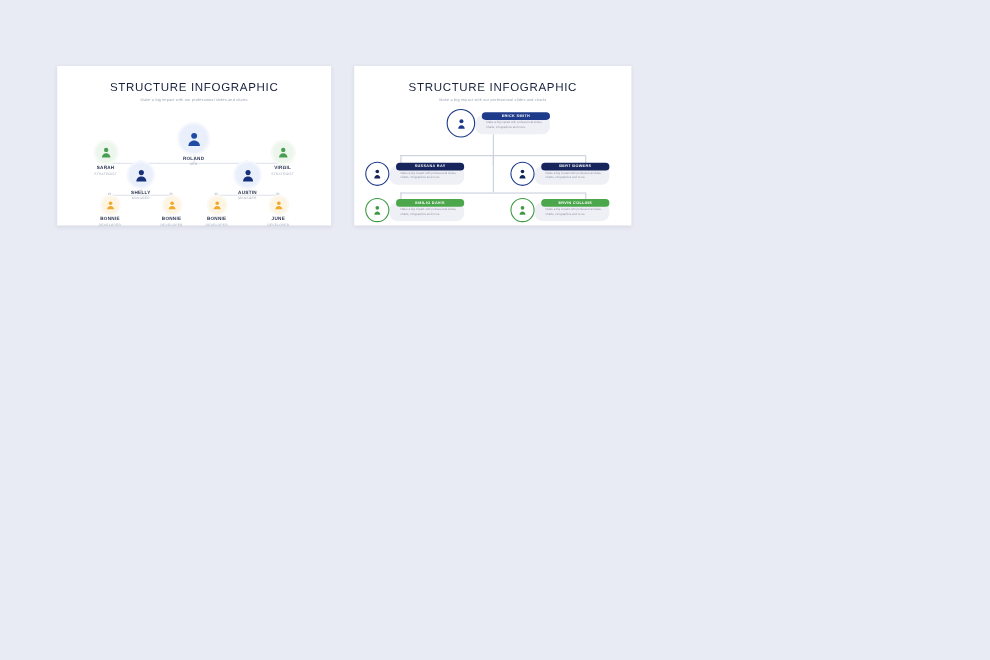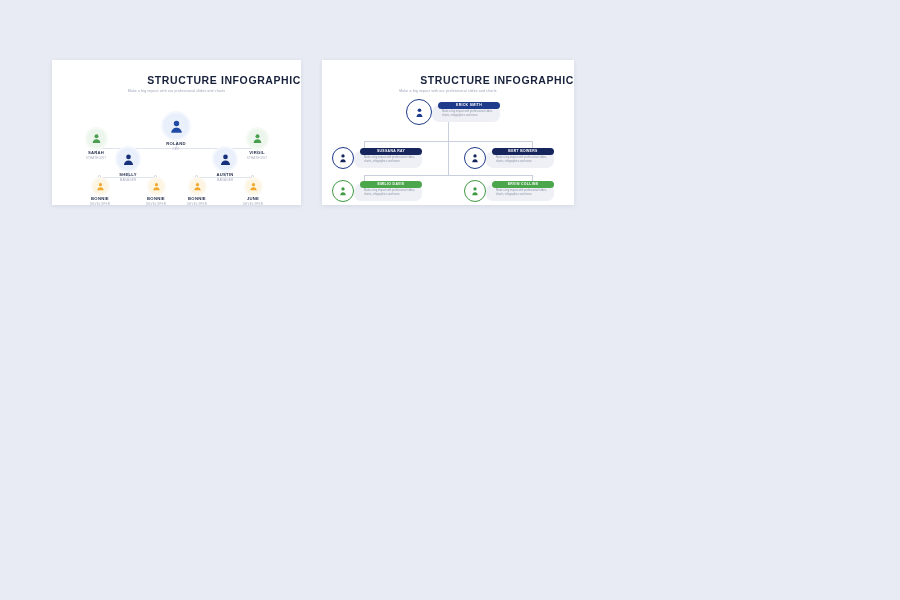--- a/index.html
+++ b/index.html
@@ -13,22 +13,22 @@
 
   .card {
     position: absolute;
     background: #ffffff;
     box-shadow: 0 1px 4px rgba(40,50,90,.10);
   }
   #card-left  { left: 52px;  top: 60px; width: 249px; height: 145px; }
   #card-right { left: 322px; top: 60px; width: 252px; height: 145px; }
 
   .card-title {
-    text-align: right;
-    font-weight: bold;
+    text-align: center;
+    font-weight: normal;
     color: #17213b;
     letter-spacing: .6px;
   }
   #card-left .card-title  { font-size: 10.5px; margin-top: 14px; }
   #card-right .card-title { font-size: 10.5px; margin-top: 14px; }
   .card-sub {
     text-align: center;
     font-size: 3.4px;
     color: #9aa1b4;
     margin-top: 3px;

